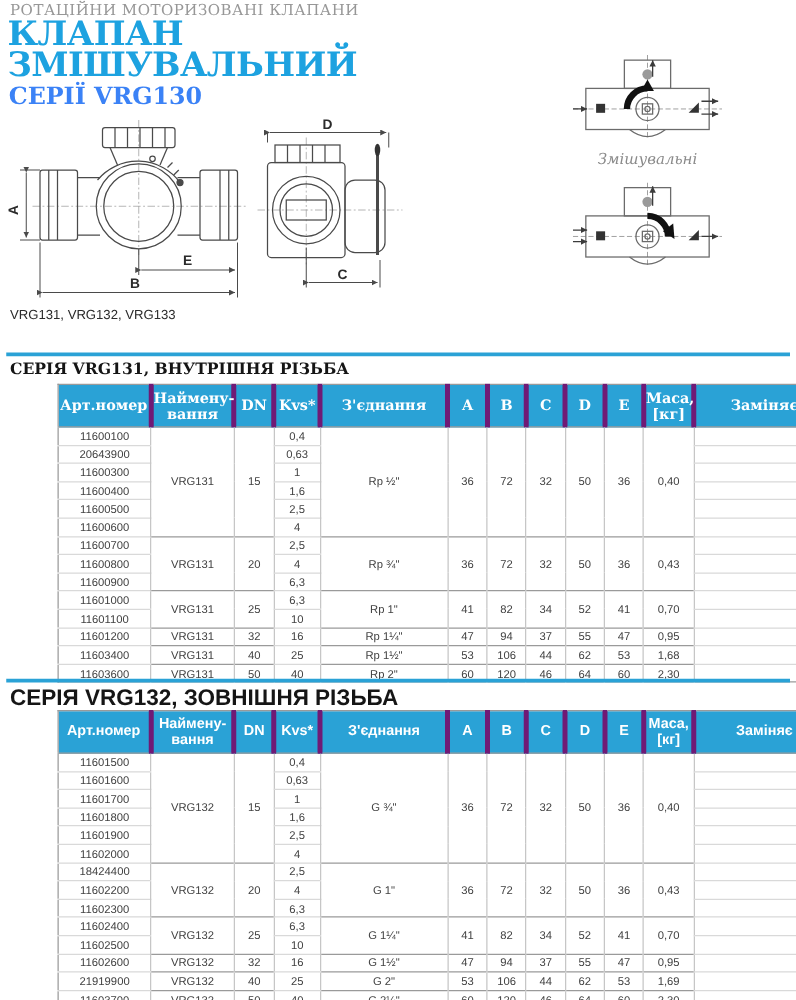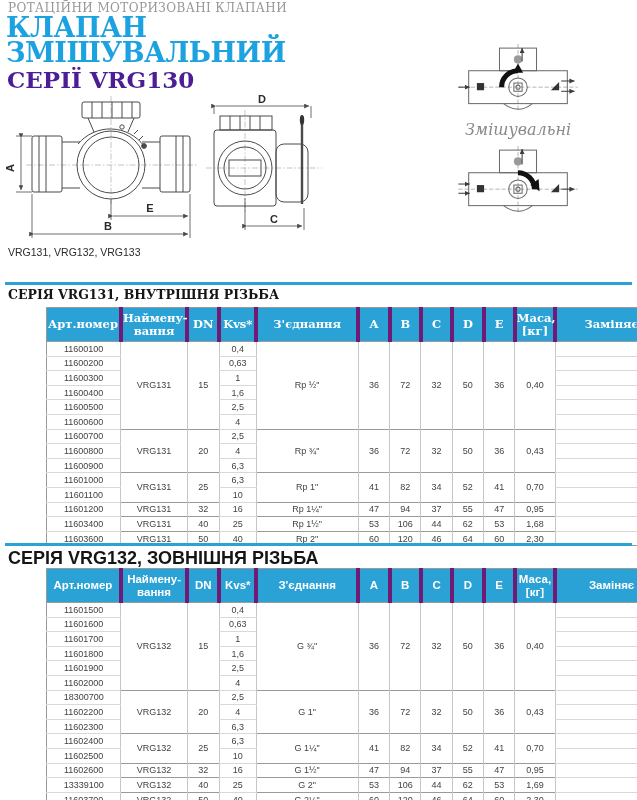--- a/index.html
+++ b/index.html
@@ -5,29 +5,29 @@
   html,body{margin:0;padding:0;background:#fff;}
   #page{position:relative;width:637px;height:800px;background:#ffffff;overflow:hidden;
         font-family:"Liberation Sans",sans-serif;}
 
   
   .topbar{position:absolute;left:8px;top:1px;font-family:"DejaVu Serif",serif;
           font-size:12px;color:#979797;letter-spacing:.4px;}
   .main-title{position:absolute;left:6px;top:15px;font-family:"DejaVu Serif",serif;
           font-weight:bold;font-size:27px;line-height:25px;color:#1da2e0;letter-spacing:-.5px;}
   .subtitle{position:absolute;left:7px;top:66px;font-family:"DejaVu Serif",serif;
-          font-weight:bold;font-size:23px;color:#4c1d95;text-align:right;}
+          font-weight:bold;font-size:19px;color:#3b82f6;text-align:right;}
 
   
   .tech-svg{position:absolute;left:6px;top:94px;}
   .drawing-caption{position:absolute;left:8px;top:246px;font-size:10.5px;font-weight:normal;color:#2b2b2b;}
   .diag-svg1{position:absolute;left:456px;top:44px;}
   .diag-svg2{position:absolute;left:456px;top:146px;}
   .diag-label{position:absolute;left:436px;width:164px;text-align:center;
-          font-family:"DejaVu Serif",serif;font-style:italic;font-size:16px;color:#8a8a8a;}
+          font-family:"DejaVu Serif",serif;font-style:italic;font-size:12px;color:#8a8a8a;}
   .diag-label.l1{top:120px;} .diag-label.l2{top:222px;}
 
   
   .divider{position:absolute;left:5px;width:627px;height:3px;background:#2aa2d6;}
   .d1{top:282px;} .d2{top:543px;}
   .sec-title{position:absolute;left:8px;font-weight:bold;font-size:12.5px;color:#151515;text-align:right;}
   .sec-title.s1{top:287px;font-family:"DejaVu Serif",serif;}
   .sec-title.s2{top:548px;font-family:"Liberation Sans",sans-serif;font-size:18px;}
 
   
@@ -247,21 +247,21 @@
             <td class="gs" rowspan="6">Rp ½"</td>
             <td class="gs" rowspan="6">36</td>
             <td class="gs" rowspan="6">72</td>
             <td class="gs" rowspan="6">32</td>
             <td class="gs" rowspan="6">50</td>
             <td class="gs" rowspan="6">36</td>
             <td class="gs" rowspan="6">0,40</td>
             <td class="rowline gs"></td>
           </tr>
           <tr>
-            <td class="rowline">11600200</td>
+            <td class="rowline">20643900</td>
             <td class="rowline">0,63</td>
             <td class="rowline"></td>
           </tr>
           <tr>
             <td class="rowline">11600300</td>
             <td class="rowline">1</td>
             <td class="rowline"></td>
           </tr>
           <tr>
             <td class="rowline">11600400</td>
@@ -437,21 +437,21 @@
             <td class="rowline">11601900</td>
             <td class="rowline">2,5</td>
             <td class="rowline"></td>
           </tr>
           <tr>
             <td class="rowline">11602000</td>
             <td class="rowline">4</td>
             <td class="rowline"></td>
           </tr>
           <tr>
-            <td class="rowline gs">18300700</td>
+            <td class="rowline gs">18424400</td>
             <td class="gs" rowspan="3">VRG132</td>
             <td class="gs" rowspan="3">20</td>
             <td class="rowline gs">2,5</td>
             <td class="gs" rowspan="3">G 1"</td>
             <td class="gs" rowspan="3">36</td>
             <td class="gs" rowspan="3">72</td>
             <td class="gs" rowspan="3">32</td>
             <td class="gs" rowspan="3">50</td>
             <td class="gs" rowspan="3">36</td>
             <td class="gs" rowspan="3">0,43</td>
@@ -494,21 +494,21 @@
             <td class="gs">G 1½"</td>
             <td class="gs">47</td>
             <td class="gs">94</td>
             <td class="gs">37</td>
             <td class="gs">55</td>
             <td class="gs">47</td>
             <td class="gs">0,95</td>
             <td class="rowline gs"></td>
           </tr>
           <tr>
-            <td class="rowline gs">13339100</td>
+            <td class="rowline gs">21919900</td>
             <td class="gs">VRG132</td>
             <td class="gs">40</td>
             <td class="rowline gs">25</td>
             <td class="gs">G 2"</td>
             <td class="gs">53</td>
             <td class="gs">106</td>
             <td class="gs">44</td>
             <td class="gs">62</td>
             <td class="gs">53</td>
             <td class="gs">1,69</td>

